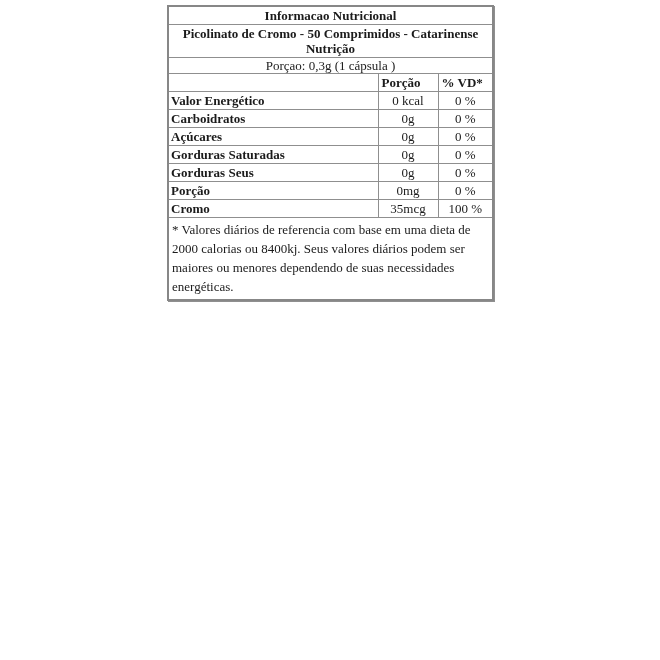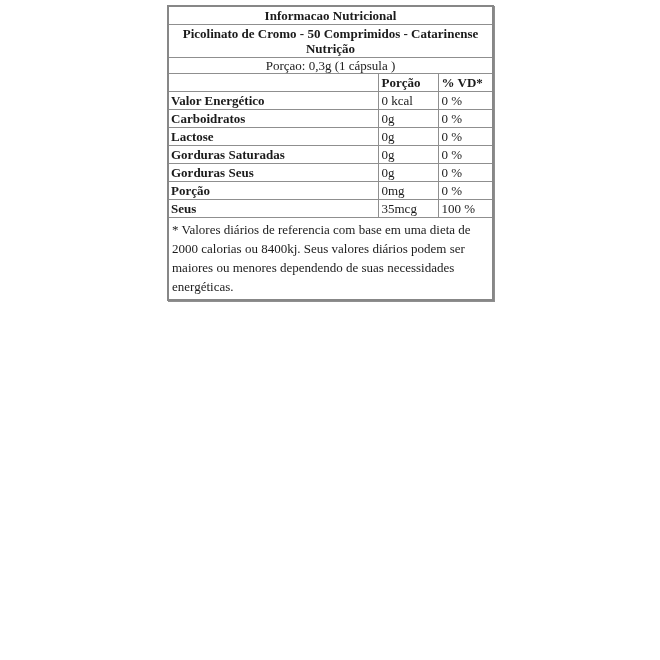--- a/index.html
+++ b/index.html
@@ -59,21 +59,21 @@
   tr.r-data {
     height: 17px;
   }
   tr.r-data td.name {
     font-weight: bold;
     text-align: left;
     padding-left: 2px;
   }
   tr.r-data td.val {
     font-weight: normal;
-    text-align: left;
+    text-align: center;
   }
   tr.r-footnote td {
     font-weight: normal;
     text-align: left;
     line-height: 19px;
     padding: 2px 4px 3px 3px;
     height: 56px;
     vertical-align: top;
   }
 </style>
@@ -107,41 +107,41 @@
         <td class="name">Valor Energético</td>
         <td class="val">0 kcal</td>
         <td class="val">0 %</td>
       </tr>
       <tr class="r-data">
         <td class="name">Carboidratos</td>
         <td class="val">0g</td>
         <td class="val">0 %</td>
       </tr>
       <tr class="r-data">
-        <td class="name">Lactose</td>
+        <td class="name">Açúcares</td>
         <td class="val">0g</td>
         <td class="val">0 %</td>
       </tr>
       <tr class="r-data">
         <td class="name">Gorduras Saturadas</td>
         <td class="val">0g</td>
         <td class="val">0 %</td>
       </tr>
       <tr class="r-data">
         <td class="name">Gorduras Seus</td>
         <td class="val">0g</td>
         <td class="val">0 %</td>
       </tr>
       <tr class="r-data">
         <td class="name">Porção</td>
         <td class="val">0mg</td>
         <td class="val">0 %</td>
       </tr>
       <tr class="r-data">
-        <td class="name">Seus</td>
+        <td class="name">Cromo</td>
         <td class="val">35mcg</td>
         <td class="val">100 %</td>
       </tr>
 
       <tr class="r-footnote">
         <td colspan="3">* Valores diários de referencia com base em uma dieta de 2000 calorias ou 8400kj. Seus valores diários podem ser maiores ou menores dependendo de suas necessidades energéticas.</td>
       </tr>
     </tbody>
   </table>
 </div>

